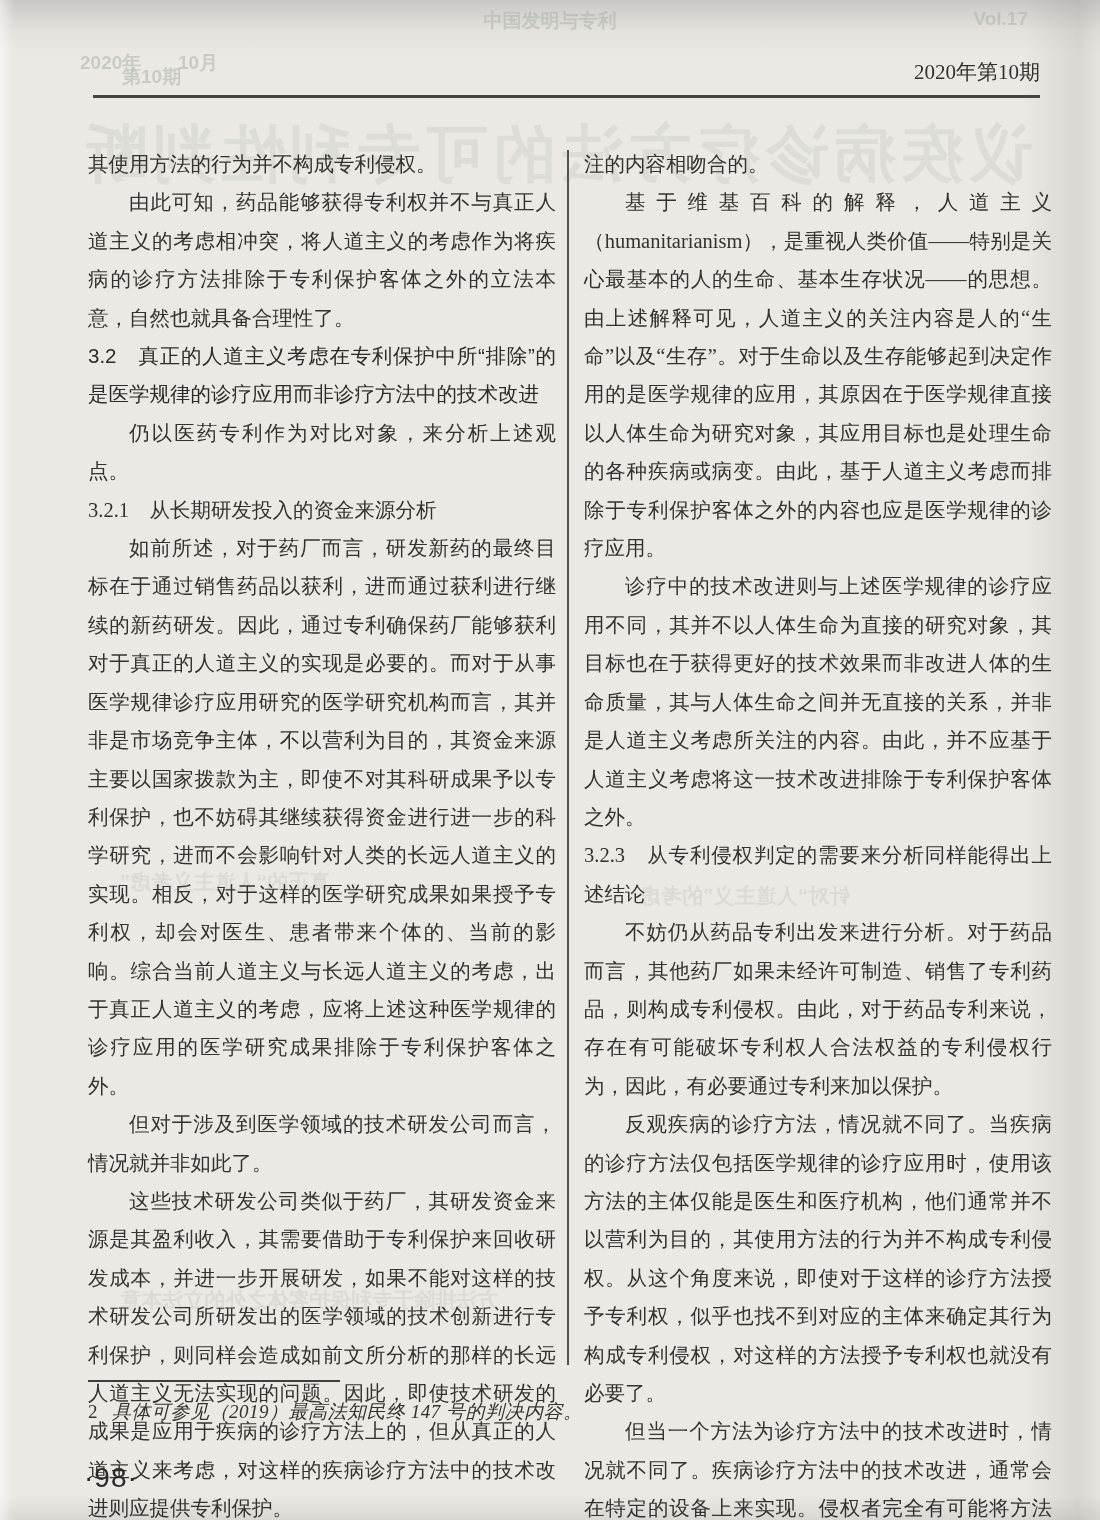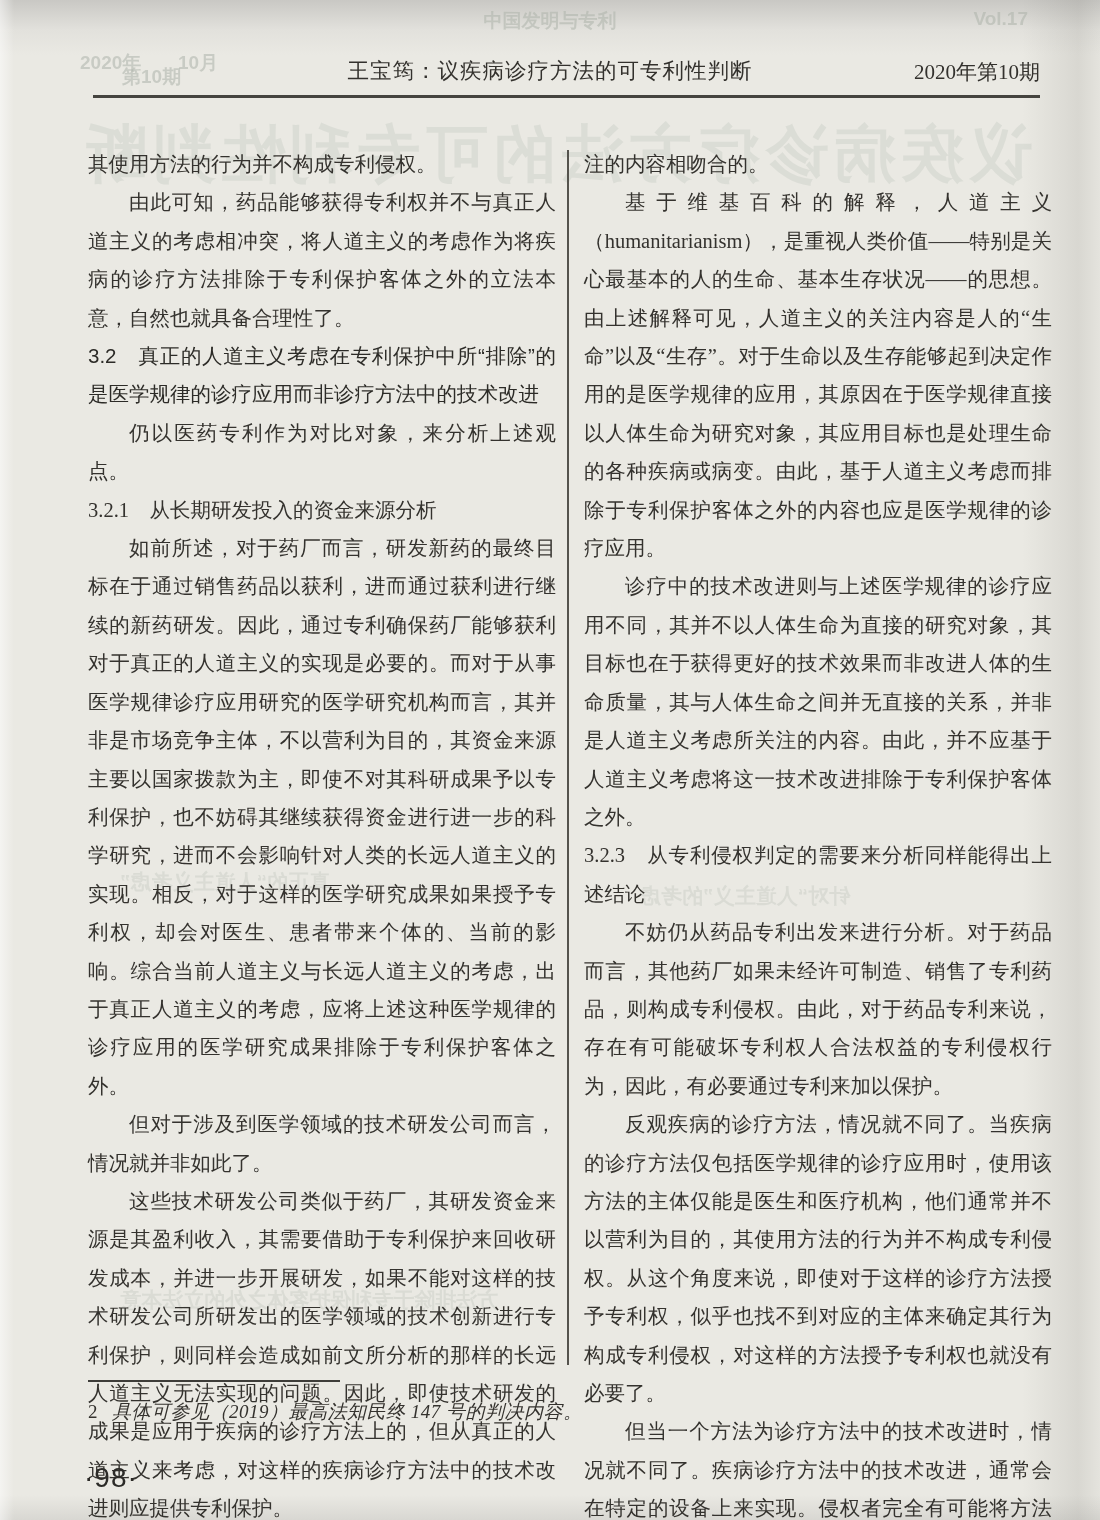--- a/index.html
+++ b/index.html
@@ -60,21 +60,20 @@
   <div class="ghost g-mast" style="top:20px;left:122px;margin-top:44px;">第10期</div>
   <div class="ghost g-mast g-center" style="top:8px;">中国发明与专利</div>
   <div class="ghost g-mast" style="top:8px;right:72px;">Vol.17</div>
   <div class="ghost g-mast" style="top:50px;left:80px;">2020年</div>
   <div class="ghost g-mast" style="top:50px;left:178px;">10月</div>
   <div class="ghost g-title">议疾病诊疗方法的可专利性判断</div>
   <div class="ghost g-frag" style="top:868px;left:120px;">真正的“人道主义考虑”</div>
   <div class="ghost g-frag" style="top:1286px;left:120px;">方法排除于专利保护客体之外的立法本意</div>
   <div class="ghost g-frag" style="top:882px;left:640px;">针对“人道主义”的考虑</div>
 
-  <div class="running-title">王宝筠：议疾病诊疗方法的可专利性判断</div>
   <div class="issue">2020年第10期</div>
   <div class="header-rule"></div>
 
   <div class="col col-left">
     <p class="cont">其使用方法的行为并不构成专利侵权。</p>
     <p class="para">由此可知，药品能够获得专利权并不与真正人道主义的考虑相冲突，将人道主义的考虑作为将疾病的诊疗方法排除于专利保护客体之外的立法本意，自然也就具备合理性了。</p>
     <h2 class="h-main">3.2　真正的人道主义考虑在专利保护中所“排除”的是医学规律的诊疗应用而非诊疗方法中的技术改进</h2>
     <p class="para">仍以医药专利作为对比对象，来分析上述观点。</p>
     <h3 class="h-sub">3.2.1　从长期研发投入的资金来源分析</h3>
     <p class="para">如前所述，对于药厂而言，研发新药的最终目标在于通过销售药品以获利，进而通过获利进行继续的新药研发。因此，通过专利确保药厂能够获利对于真正的人道主义的实现是必要的。而对于从事医学规律诊疗应用研究的医学研究机构而言，其并非是市场竞争主体，不以营利为目的，其资金来源主要以国家拨款为主，即使不对其科研成果予以专利保护，也不妨碍其继续获得资金进行进一步的科学研究，进而不会影响针对人类的长远人道主义的实现。相反，对于这样的医学研究成果如果授予专利权，却会对医生、患者带来个体的、当前的影响。综合当前人道主义与长远人道主义的考虑，出于真正人道主义的考虑，应将上述这种医学规律的诊疗应用的医学研究成果排除于专利保护客体之外。</p>

